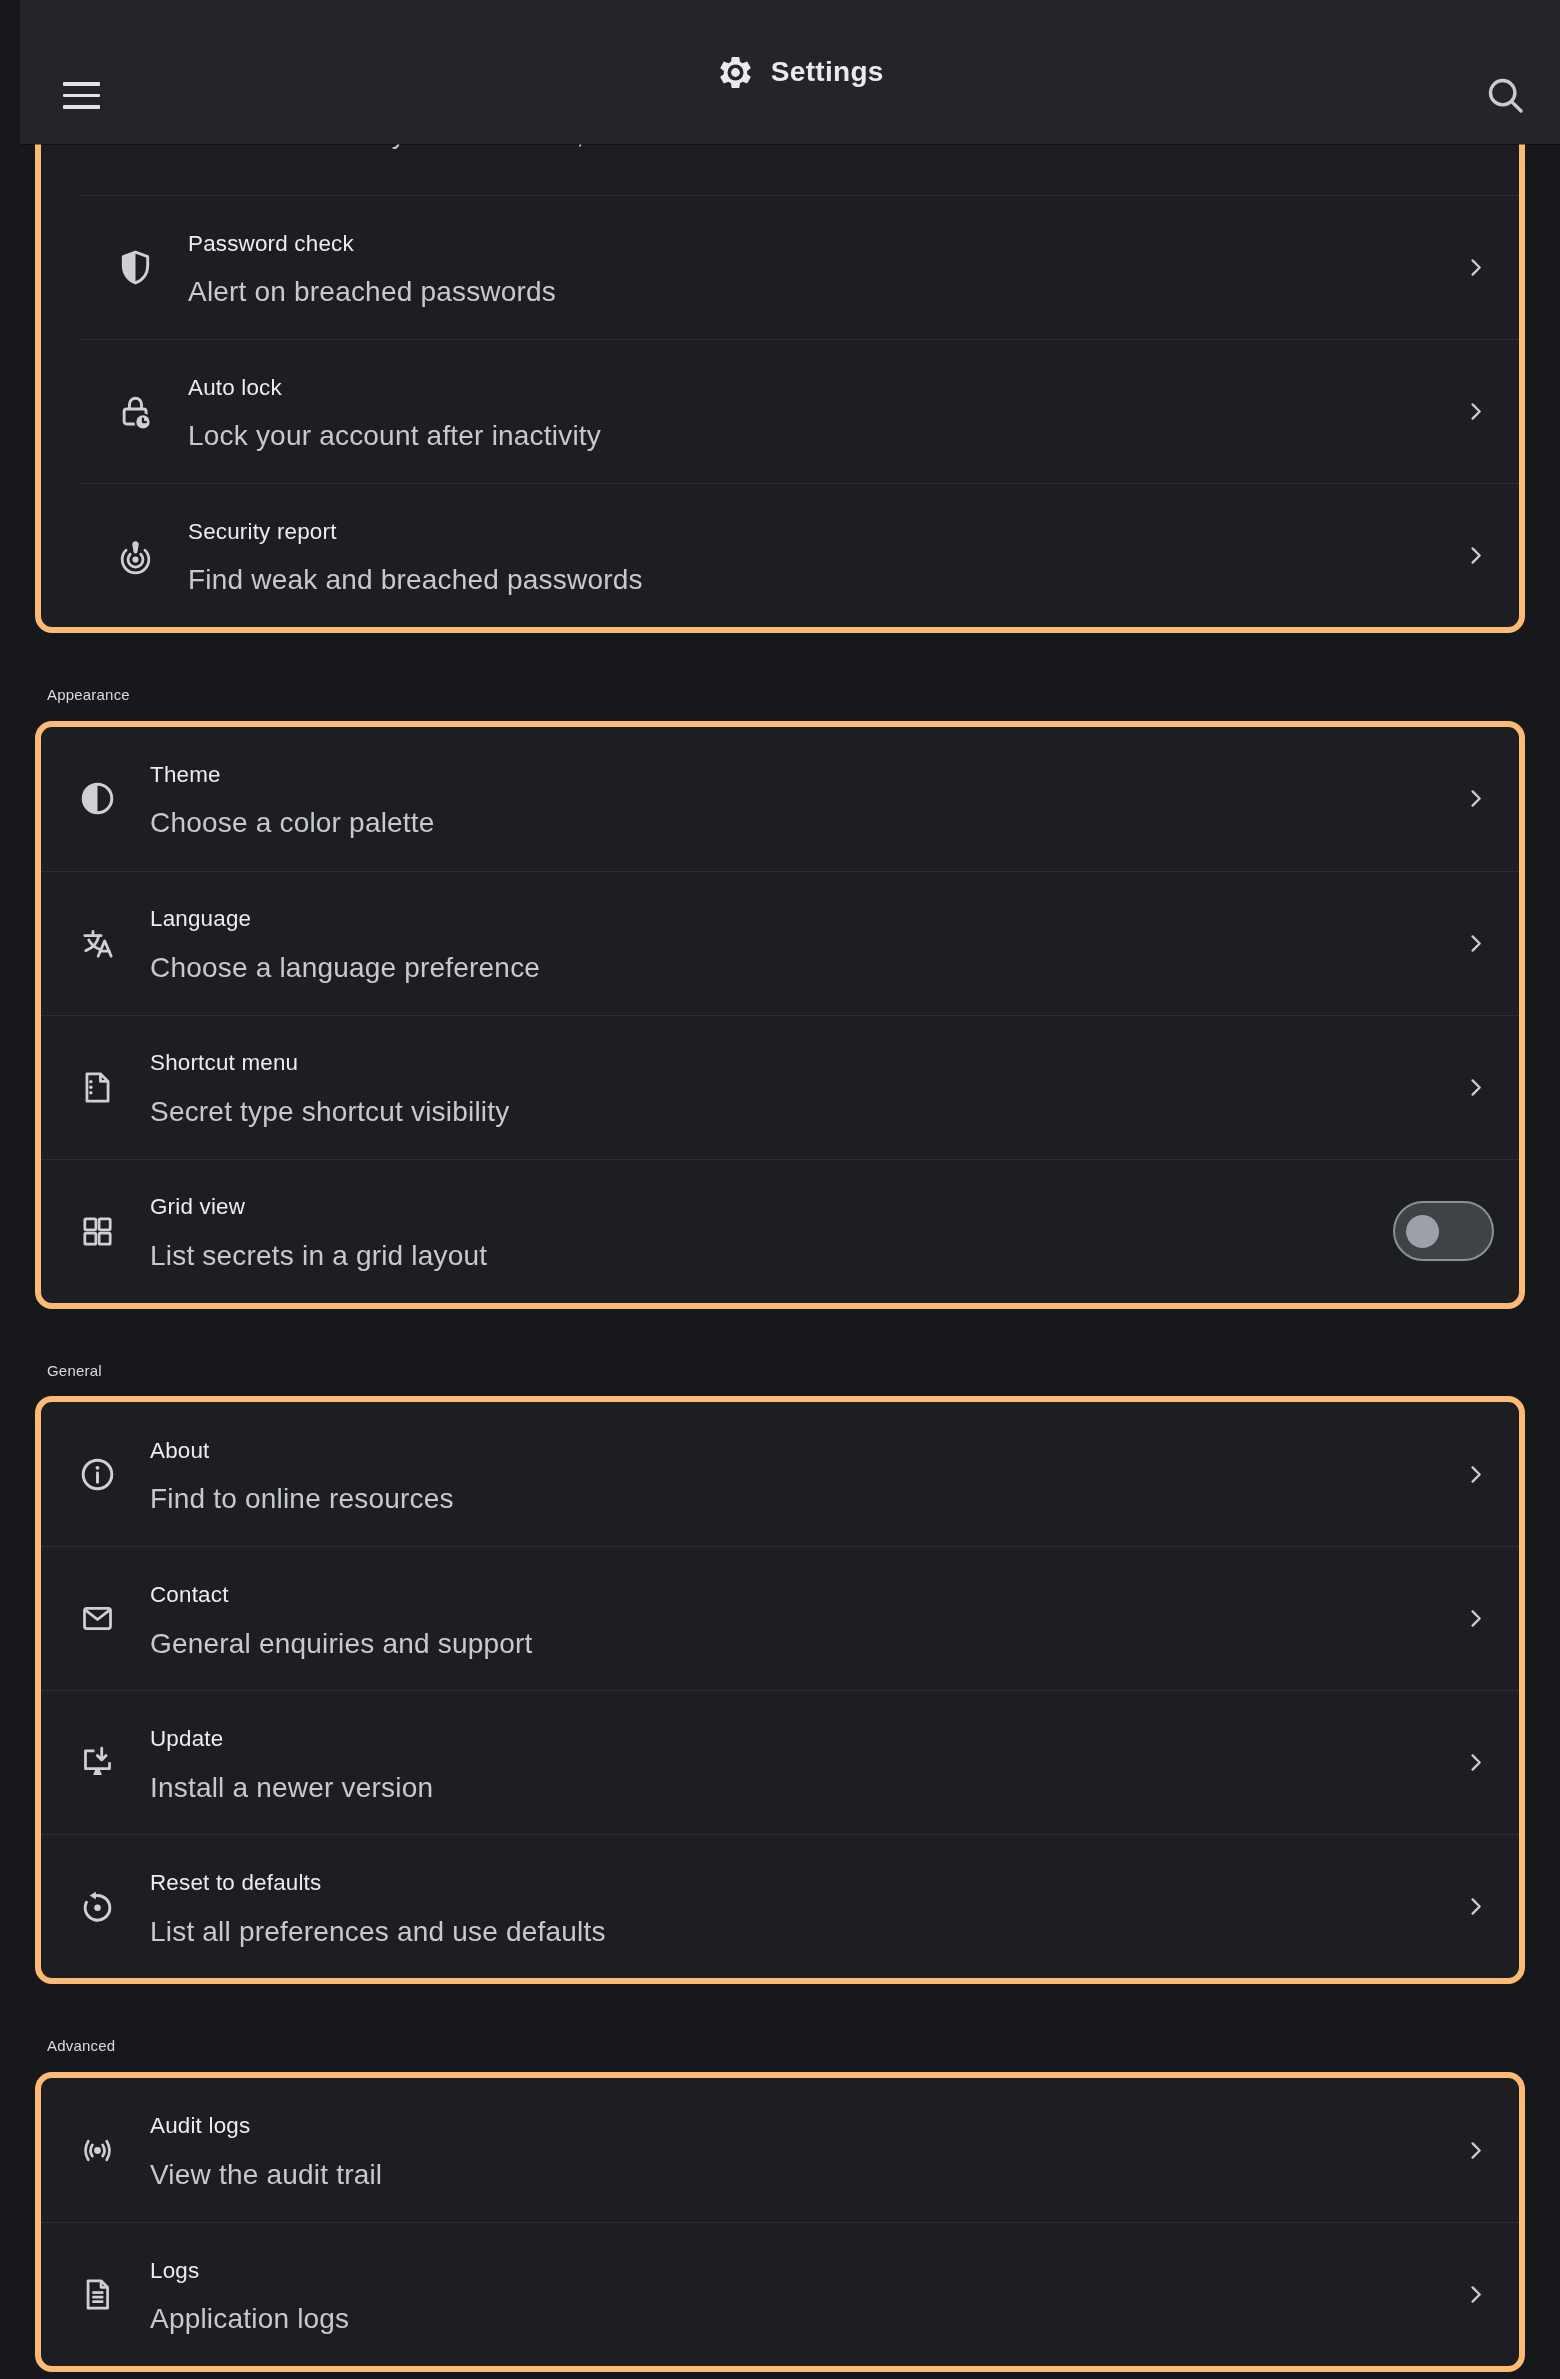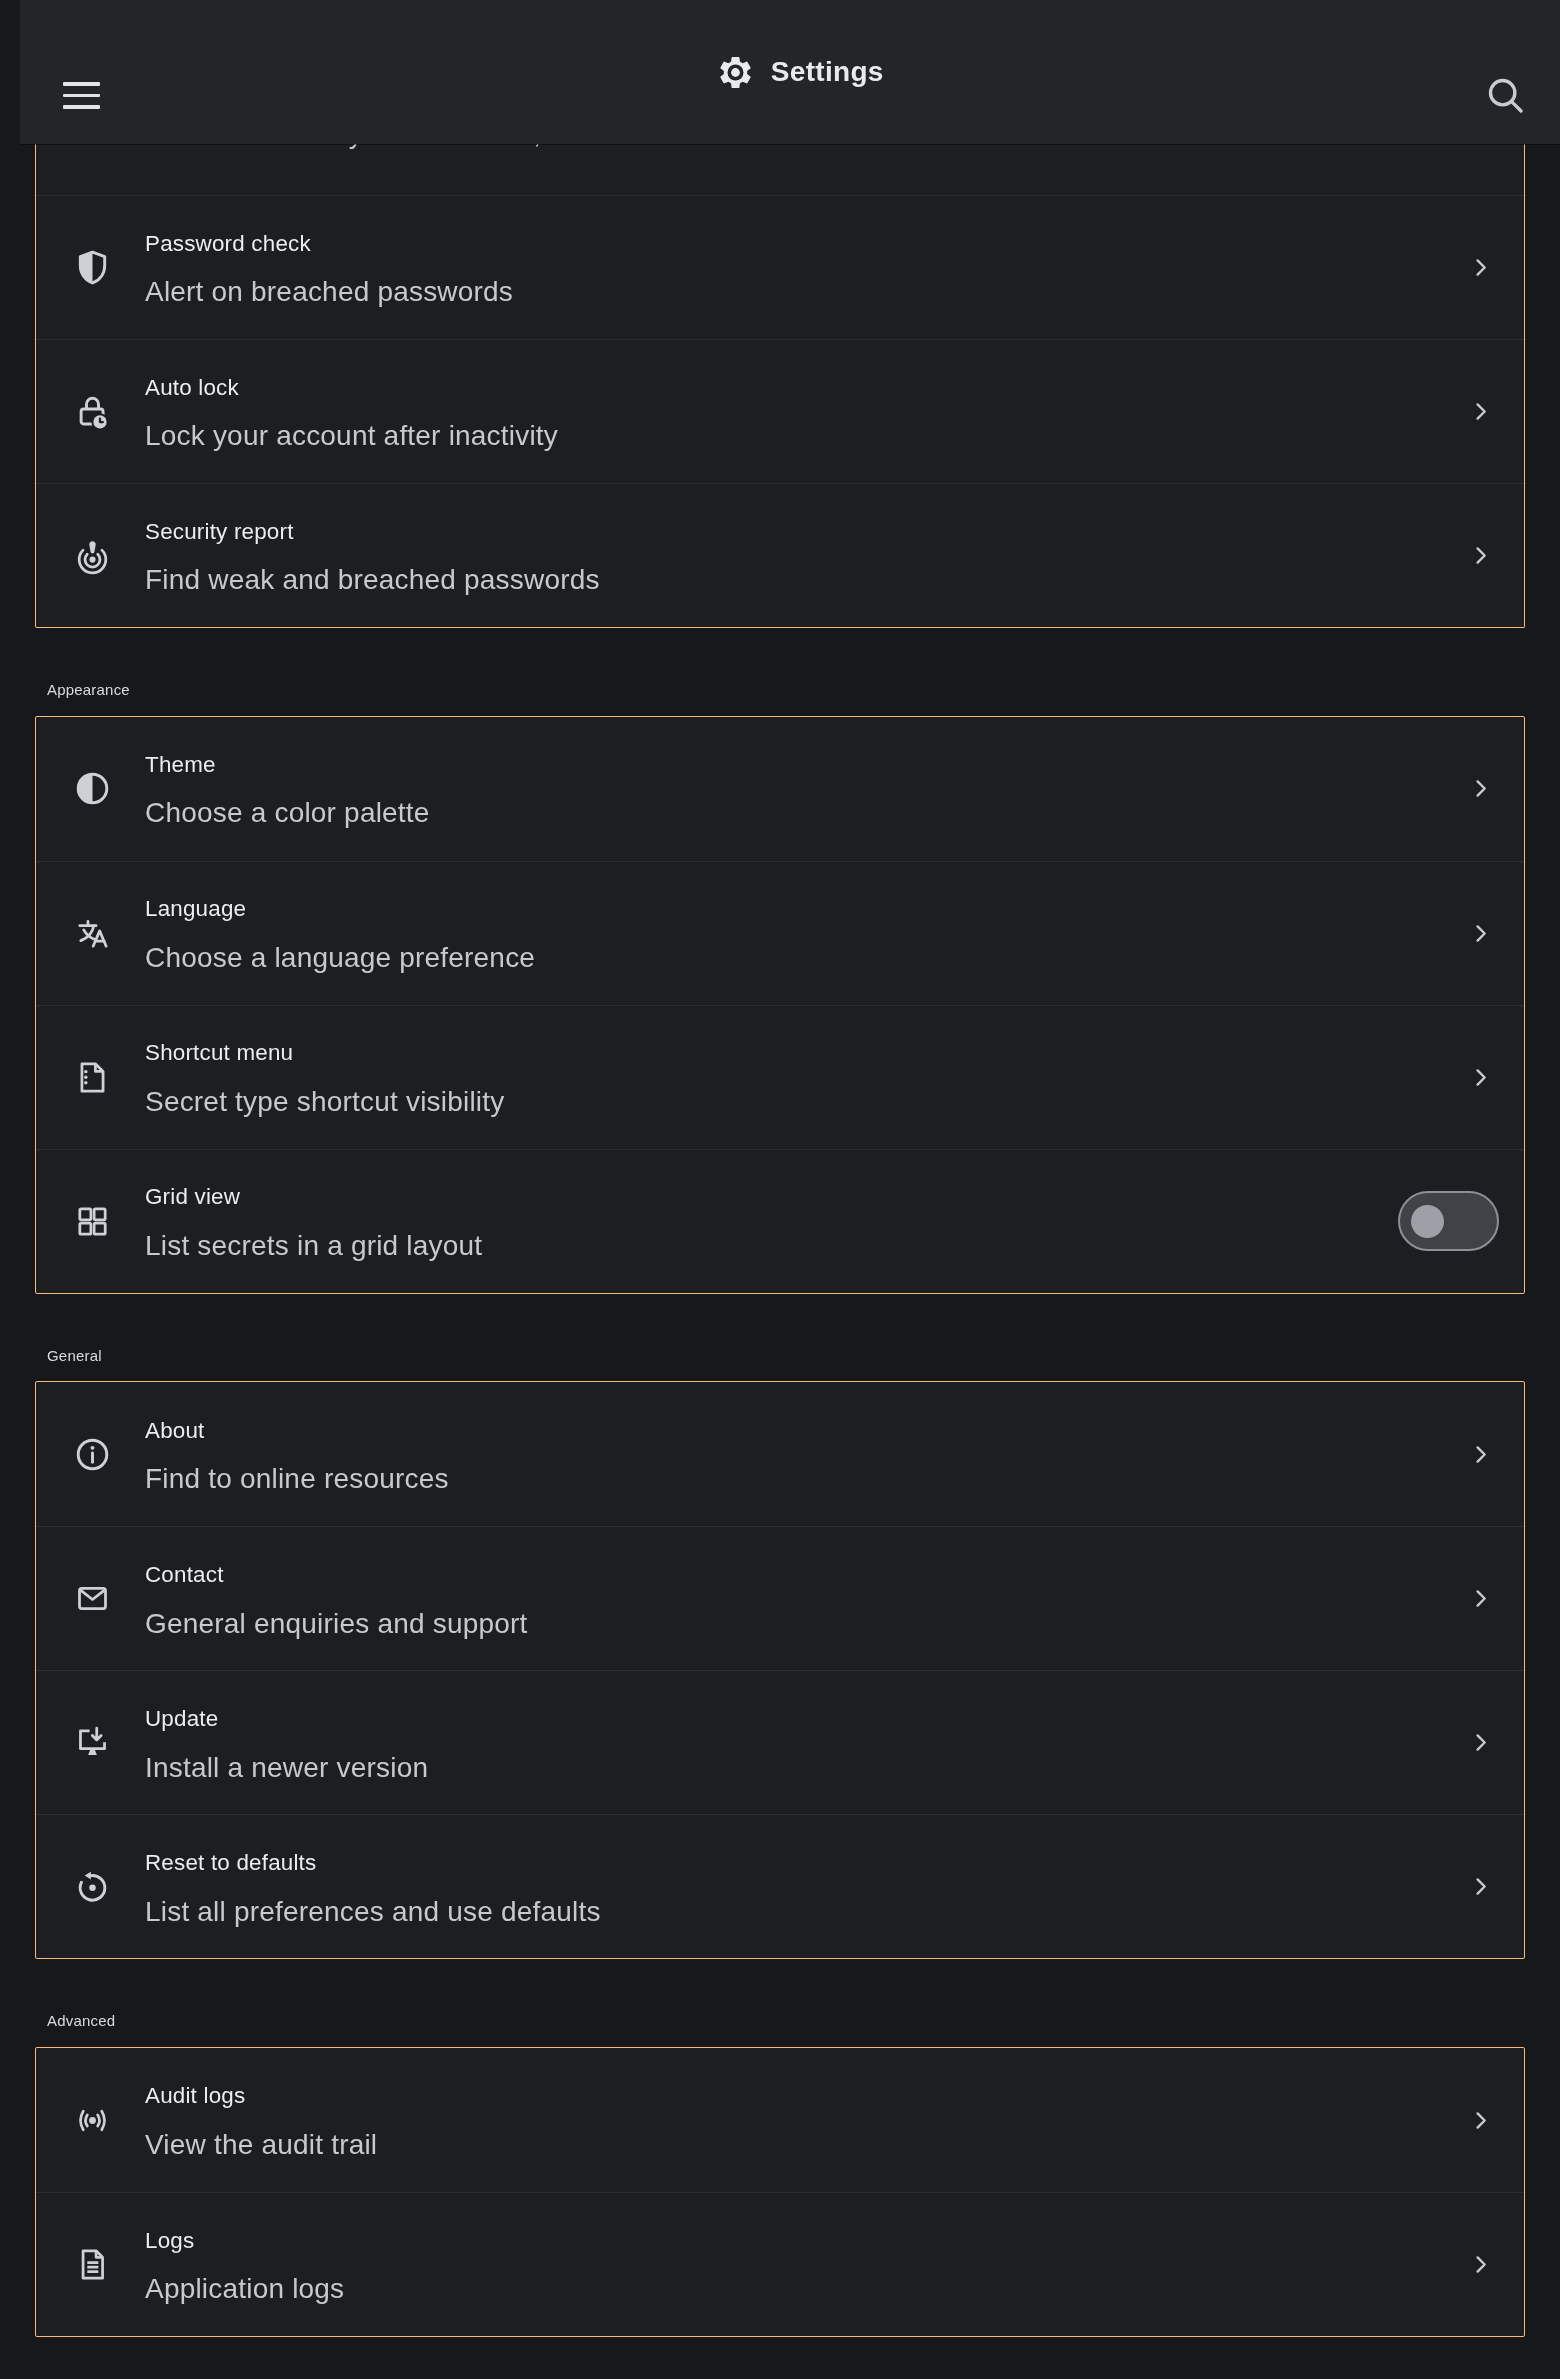--- a/index.html
+++ b/index.html
@@ -30,24 +30,24 @@
   .header-title { font-size:28px; font-weight:bold; color:#e9eaec; letter-spacing:0.3px; }
   .search-btn {
     position:absolute; right:52px; top:73px; width:45px; height:45px;
     background:none; border:none; padding:0; cursor:pointer;
   }
   svg { display:block; }
   
   .content { padding-top:144px; }
   .card {
     margin:0 35px; background:#1c1e22;
-    border:1px solid #fdba74; border-radius:2px;
+    border:6px solid #fdba74; border-radius:17px;
     overflow:hidden;
   }
-  .card.first { margin-top:-93px; border-top:none; border-top-left-radius:0; border-top-right-radius:0; }
+  .card.first { margin-top:-93px; border-top:none; border-top-left-radius:0; border-top-right-radius:0;padding-left:38px; }
   .section-label {
     margin:49px 0 13.7px 47px;
     font-size:15px; line-height:25px; color:#d9dbde; letter-spacing:0.2px;
   }
   .row {
     height:144px; display:flex; align-items:center;
     padding:0 25px 0 37px; cursor:pointer;
   }
   .row + .row { border-top:1px solid #2b2e33; }
   .icon { width:39px; height:39px; flex:0 0 39px; margin-right:33px; }

